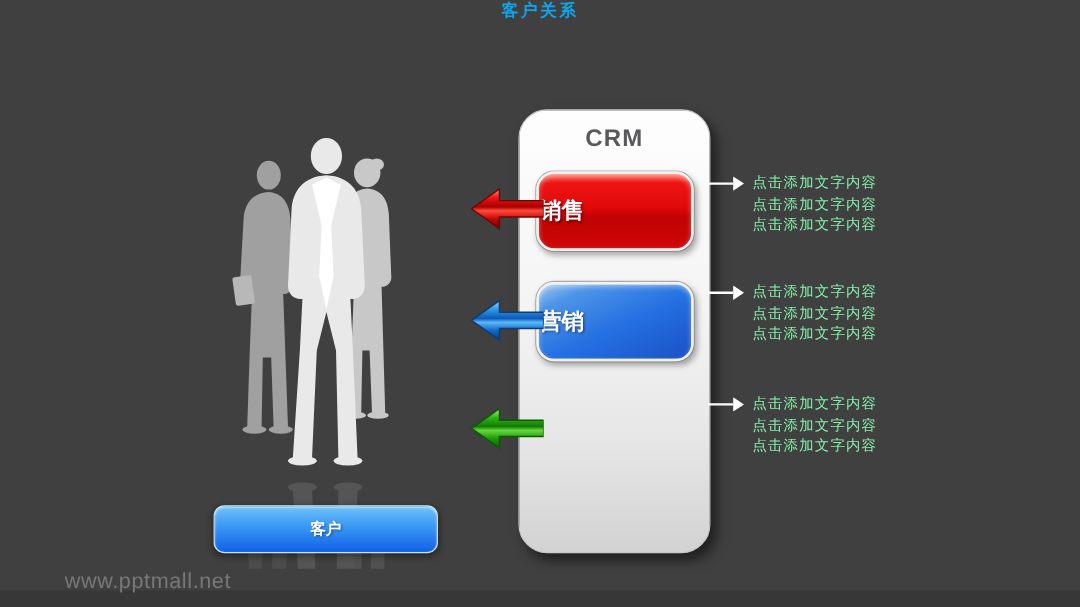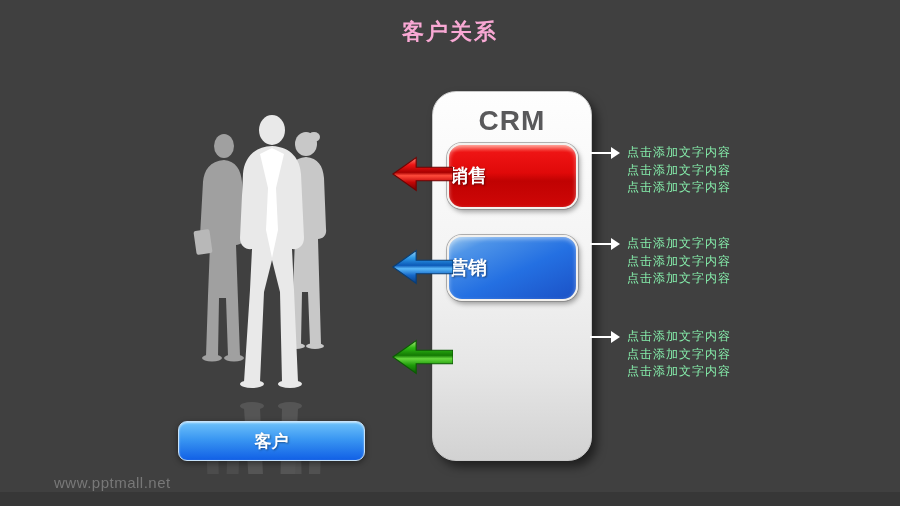--- a/index.html
+++ b/index.html
@@ -5,51 +5,51 @@
   * { margin:0; padding:0; box-sizing:border-box; }
   html,body { width:900px; height:506px; overflow:hidden; }
   body {
     font-family:"Liberation Sans","DejaVu Sans",sans-serif;
     background:#404040;
     position:relative;
   }
   .stage { position:absolute; inset:0; width:900px; height:506px; background:#404040; }
 
   .slide-title {
-    position:absolute; top:17px; left:0; width:900px;
-    text-align:center; color:#f9a8d4; font-size:22px; font-weight:bold;
+    position:absolute; top:0; left:0; width:900px;
+    text-align:center; color:#0ea5e9; font-size:14px; font-weight:bold;
     letter-spacing:2px;
   }
   .logo {
     position:absolute; top:24px; right:20px;
     color:#7b7b7b; font-size:27px; font-weight:800; letter-spacing:1px;
   }
   .watermark {
     position:absolute; left:54px; top:474px;
-    color:#787878; font-size:15px; letter-spacing:0.5px;
+    color:#787878; font-size:18px; letter-spacing:0.5px;
   }
   .bottom-strip {
     position:absolute; left:0; top:492px; width:900px; height:14px;
     background:#373737;
   }
 
   
   .people-svg { position:absolute; left:148px; top:110px; width:252px; height:364px; }
 
   
   .crm-panel {
     position:absolute; left:432px; top:91px; width:160px; height:370px;
     border-radius:24px;
     background:linear-gradient(180deg,#fefefe 0%,#f4f4f4 45%,#e6e6e6 75%,#d2d2d2 100%);
     border:1px solid #c9c9c9;
     box-shadow:5px 6px 10px rgba(0,0,0,0.5);
   }
   .crm-title {
     position:absolute; top:13px; left:0; width:100%;
-    text-align:center; color:#59595b; font-size:28px; font-weight:bold;
+    text-align:center; color:#59595b; font-size:20px; font-weight:bold;
     letter-spacing:1px;
   }
   .glossy-btn {
     position:absolute; left:14px; width:131px;
     border-radius:15px; border:2px solid #f3f1ee;
     box-shadow:0 0 0 1px rgba(120,120,120,0.55), 2px 3px 5px rgba(0,0,0,0.35),
                inset 0 2px 4px rgba(255,255,255,0.45);
     display:flex; flex-direction:column; align-items:flex-start; justify-content:center;
     color:#ffffff; font-weight:bold; font-size:19px;
     text-shadow:1px 1px 2px rgba(0,0,0,0.45);
@@ -85,21 +85,21 @@
   .ng-1 { top:144px; } .ng-2 { top:235px; } .ng-3 { top:328px; }
   .note-line { cursor:pointer; }
 
   
   .customer-btn {
     position:absolute; left:178px; top:421px; width:187px; height:40px;
     border-radius:9px; border:1px solid #c6e2fa;
     background:linear-gradient(180deg,#6ec2fa 0%,#3a97f2 45%,#1160e6 100%);
     box-shadow:0 2px 6px rgba(0,0,0,0.45), inset 0 1px 2px rgba(255,255,255,0.6);
     display:flex; align-items:center; justify-content:center;
-    color:#ffffff; font-size:17px; font-weight:bold;
+    color:#ffffff; font-size:13px; font-weight:bold;
     text-shadow:1px 1px 2px rgba(0,0,0,0.4);
     cursor:pointer;
   }
 </style>
 </head>
 <body>
 
 <div class="stage">
 
   <div class="bottom-strip"></div>

